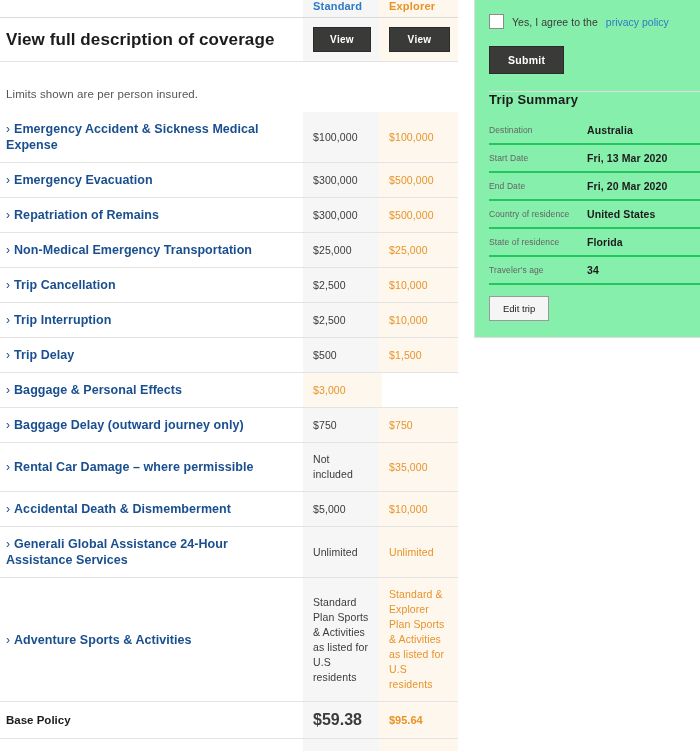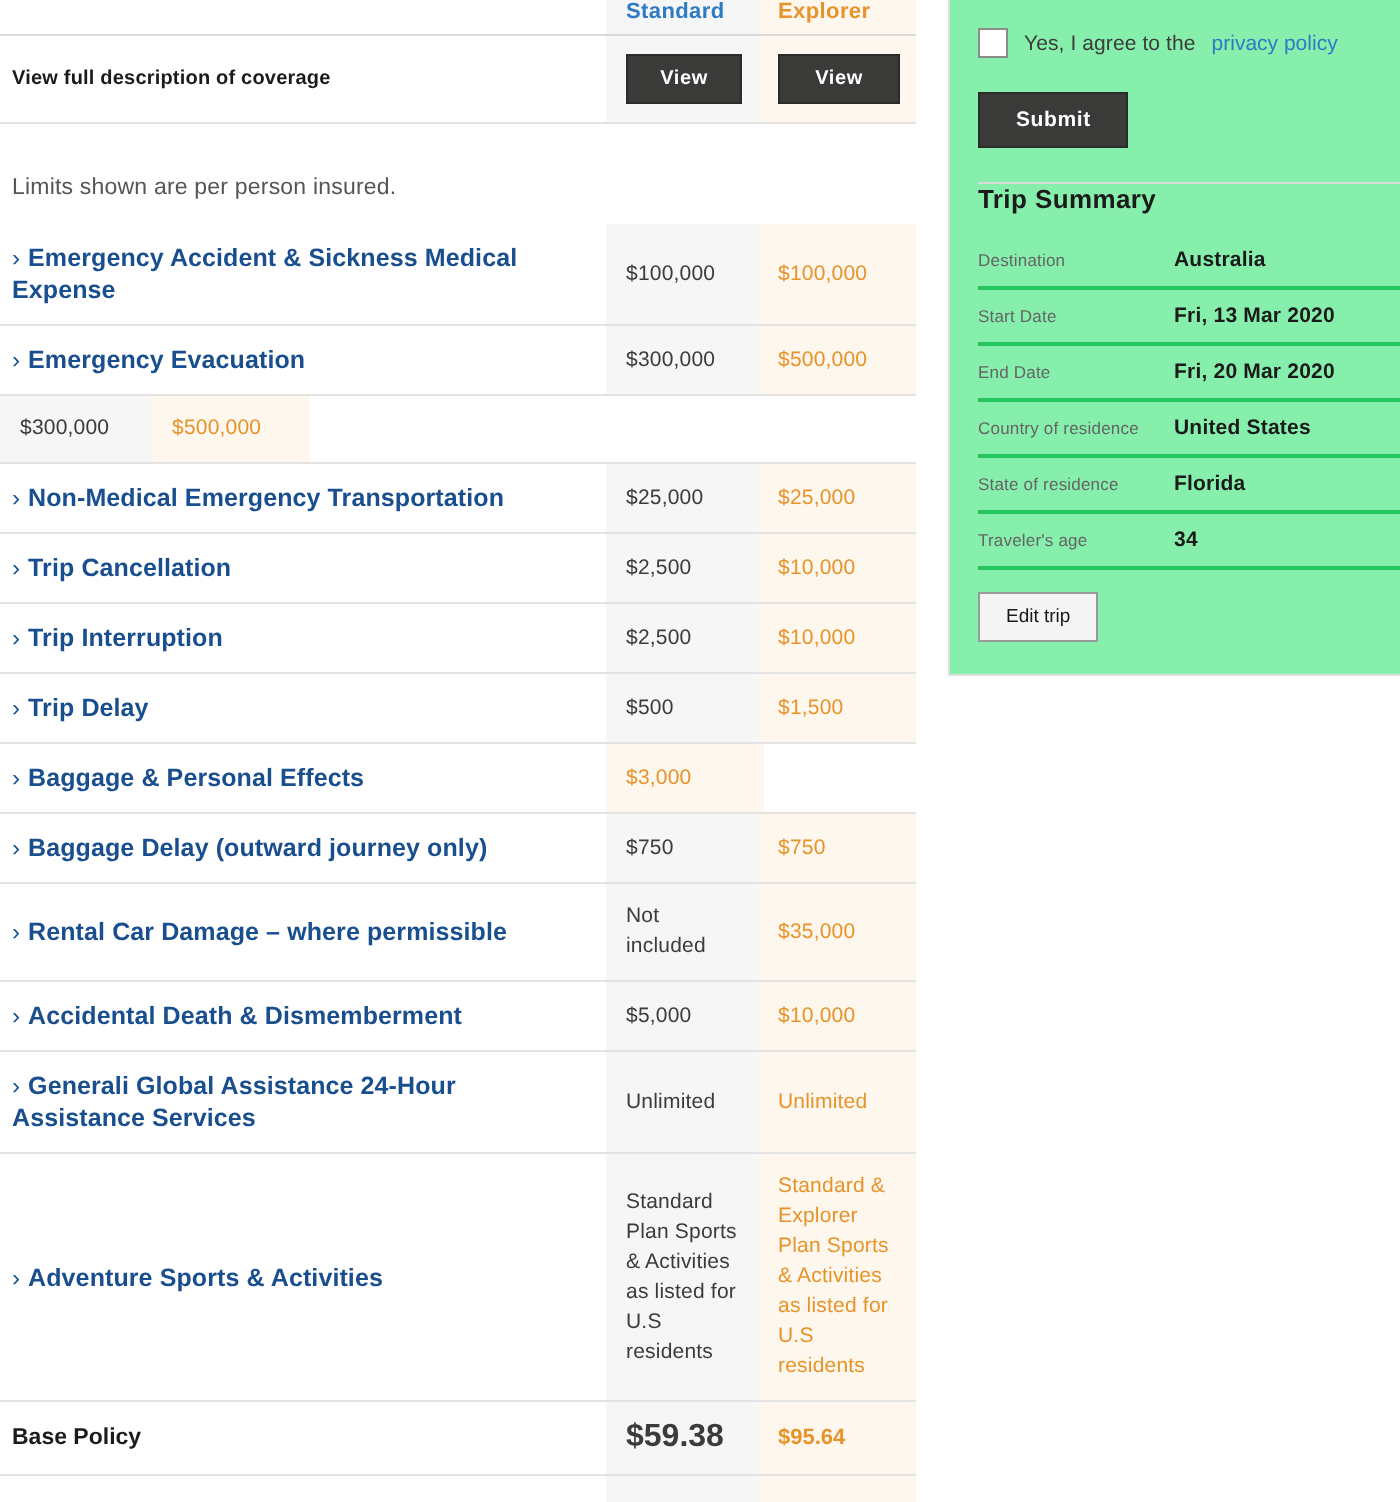--- a/index.html
+++ b/index.html
@@ -58,21 +58,21 @@
     letter-spacing: .2px;
   }
   .hdr-exp {
     color: #e8932a;
     font-size: 11px;
     font-weight: bold;
     letter-spacing: .2px;
   }
 
   .desc-title {
-    font-size: 10px;
+    font-size: 17px;
     font-weight: bold;
     color: #1b1b1b;
     letter-spacing: .1px;
   }
   .btn-view {
     display: inline-block;
     background: #3a3a38;
     color: #ffffff;
     font-size: 10px;
     font-weight: bold;
@@ -270,20 +270,23 @@
             <span class="cov-name"><span class="chev">›</span><span>Emergency Evacuation</span></span>
           </div>
           <div class="cell-std">
             <span class="val-std">$300,000</span>
           </div>
           <div class="cell-exp">
             <span class="val-exp">$500,000</span>
           </div>
         </div>
         <div class="row">
+          <div class="cell-label">
+            <span class="cov-name"><span class="chev">›</span><span>Repatriation of Remains</span></span>
+          </div>
           <div class="cell-std">
             <span class="val-std">$300,000</span>
           </div>
           <div class="cell-exp">
             <span class="val-exp">$500,000</span>
           </div>
         </div>
         <div class="row">
           <div class="cell-label">
             <span class="cov-name"><span class="chev">›</span><span>Non-Medical Emergency Transportation</span></span>

